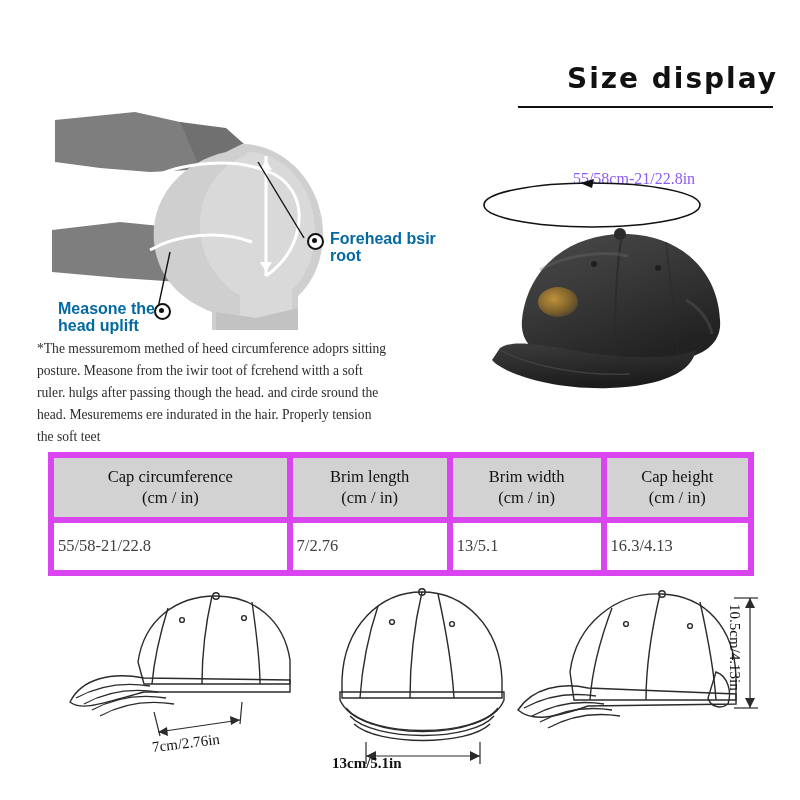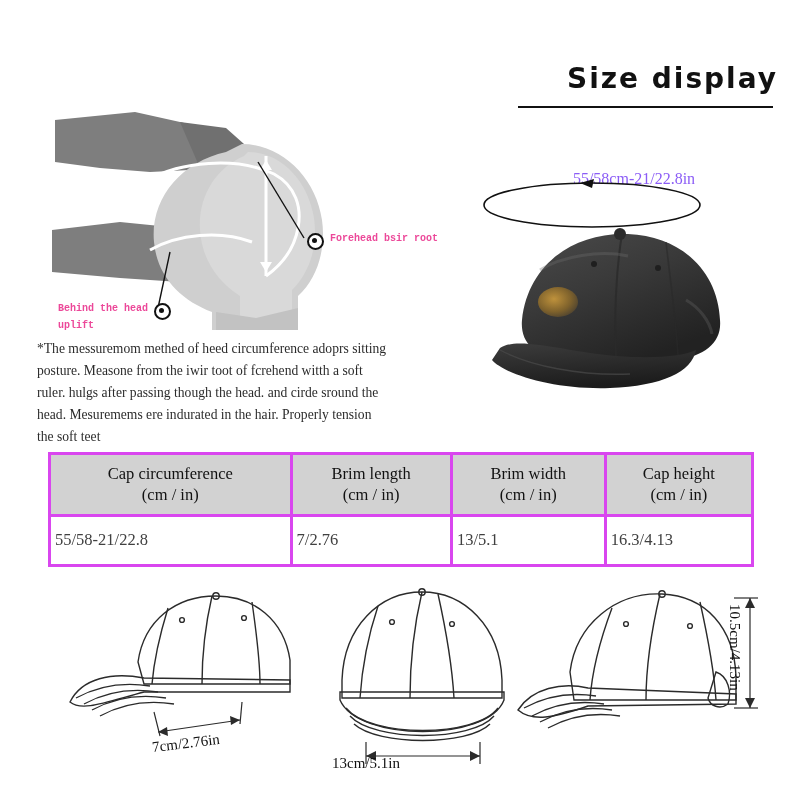--- a/index.html
+++ b/index.html
@@ -42,24 +42,24 @@
   #head-diagram {
     position: absolute;
     left: 30px;
     top: 100px;
     width: 420px;
     height: 230px;
   }
 
   .callout-label {
     position: absolute;
-    font-size: 10px;
+    font-size: 16px;
     line-height: 17px;
-    color: #ec4899;
-    font-family: Liberation Mono, monospace;
+    color: #0369a1;
+    font-family: Liberation Sans, sans-serif;
     font-weight: bold;
   }
   #label-forehead {
     left: 300px;
     top: 130px;
     width: 120px;
   }
   #label-behind {
     left: 28px;
     top: 200px;
@@ -121,21 +121,21 @@
   
   #spec-table {
     position: absolute;
     left: 48px;
     top: 452px;
     width: 706px;
     border-collapse: collapse;
     font-family: "Liberation Serif", serif;
   }
   #spec-table th, #spec-table td {
-    border: 3px solid #d946ef;
+    border: 6px solid #d946ef;
     font-weight: normal;
   }
   #spec-table th {
     background: #d2d2d2;
     font-size: 16.5px;
     line-height: 21px;
     padding: 8px 4px 9px;
     color: #111;
   }
   #spec-table td {
@@ -160,20 +160,21 @@
     font-family: "Liberation Serif", serif;
   }
   #dim-brim-length {
     left: 152px;
     top: 735px;
     transform: rotate(-7deg);
   }
   #dim-brim-width {
     left: 332px;
     top: 755px;
+    font-weight: bold;
   }
   #dim-cap-height {
     left: 726px;
     top: 604px;
     writing-mode: vertical-rl;
     text-orientation: mixed;
   }
 </style>
 </head>
 <body>
@@ -209,21 +210,21 @@
     <path d="M120 150 C148 134 190 130 222 142" fill="none" stroke="#ffffff" stroke-width="3"></path>
 
     <line x1="228" y1="62" x2="274" y2="138" stroke="#111" stroke-width="1.4"></line>
     <line x1="140" y1="152" x2="128" y2="208" stroke="#111" stroke-width="1.4"></line>
   </svg>
 
   <span class="dot-marker" id="dot-forehead"></span>
   <div class="callout-label" id="label-forehead">Forehead bsir root</div>
 
   <span class="dot-marker" id="dot-behind"></span>
-  <div class="callout-label" id="label-behind">Behind the head uplift</div>
+  <div class="callout-label" id="label-behind">Measone the head uplift</div>
 </div>
 
 <div id="measure-note">*The messuremom methed of heed circumference adoprs sitting posture. Measone from the iwir toot of fcrehend witth a soft ruler. hulgs after passing though the head. and cirde sround the head. Mesuremems ere indurated in the hair. Properly tension the soft teet</div>
 
 <div id="circumference-label">55/58cm-21/22.8in</div>
 
 <div id="hat-photo-block">
   <svg width="310" height="280" viewBox="0 0 310 280">
     <defs>
       <linearGradient id="capGrad" x1="0" y1="0" x2="0.6" y2="1">

